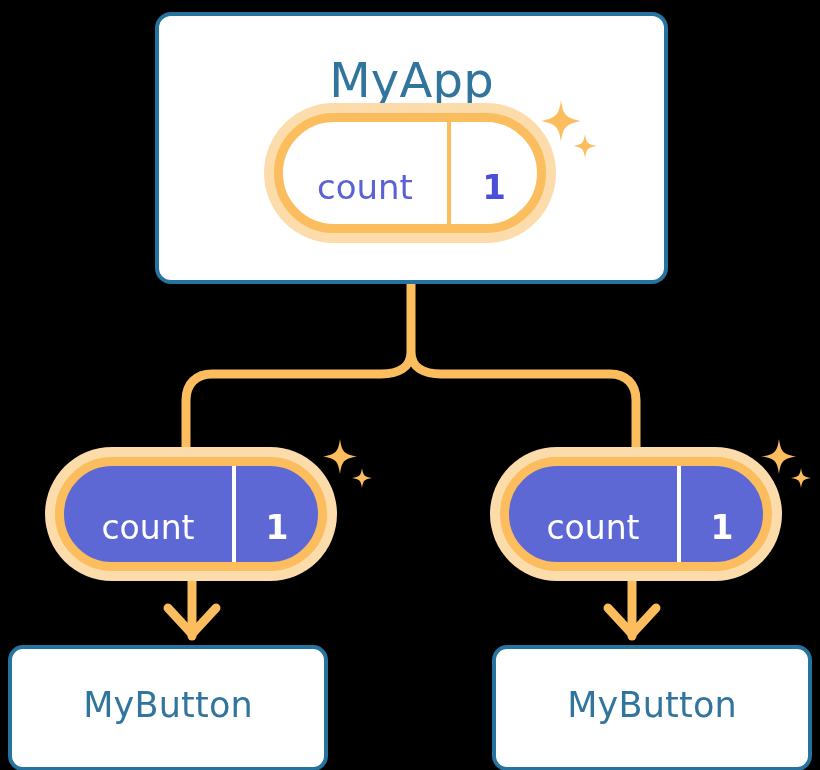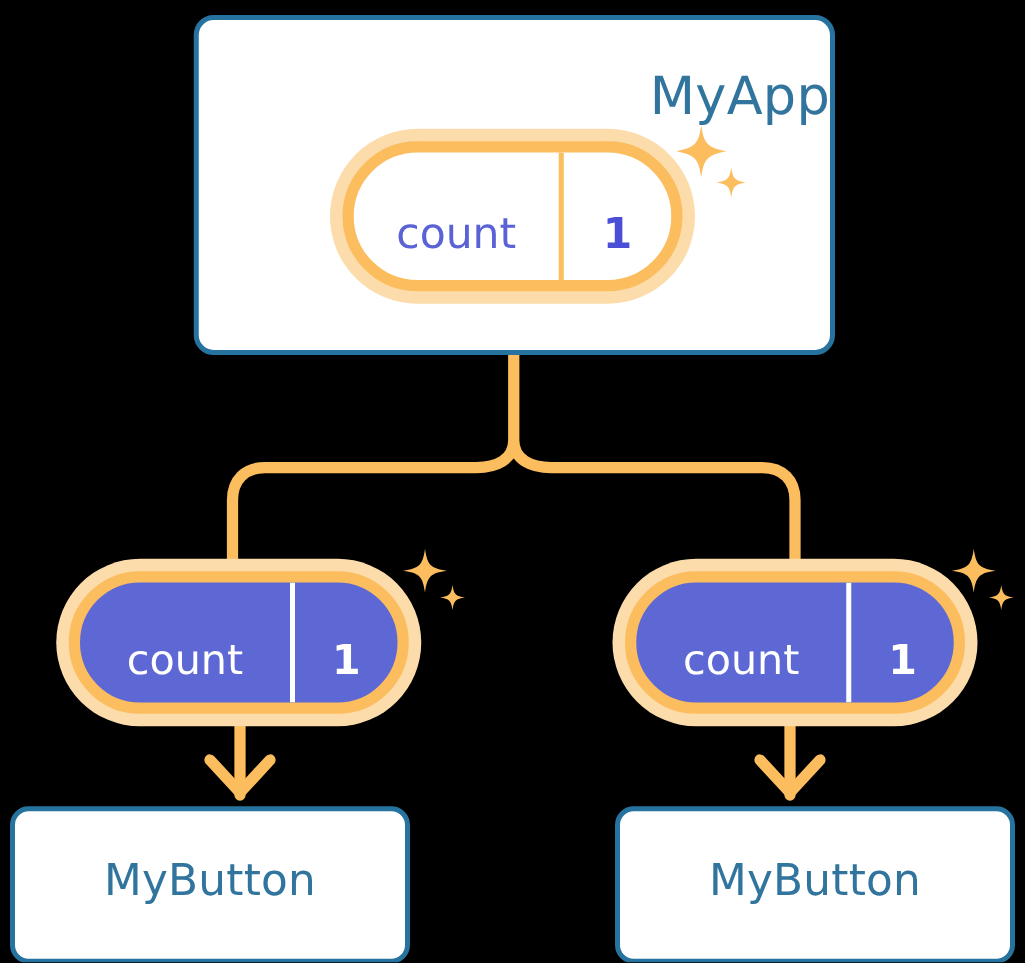--- a/index.html
+++ b/index.html
@@ -50,22 +50,21 @@
 
   #card-myapp {
     left: 155px;
     top: 12px;
     width: 513px;
     height: 272px;
     border-radius: 16px;
   }
   #card-myapp .card-title {
     top: 36px;
-    font-size: 42px;
-    text-align: right;
+    font-size: 48px;
   }
 
   .card-leaf {
     width: 320px;
     height: 126px;
     top: 645px;
     border-radius: 15px;
   }
   #card-mybutton-left  { left: 8px;   }
   #card-mybutton-right { left: 492px; }

